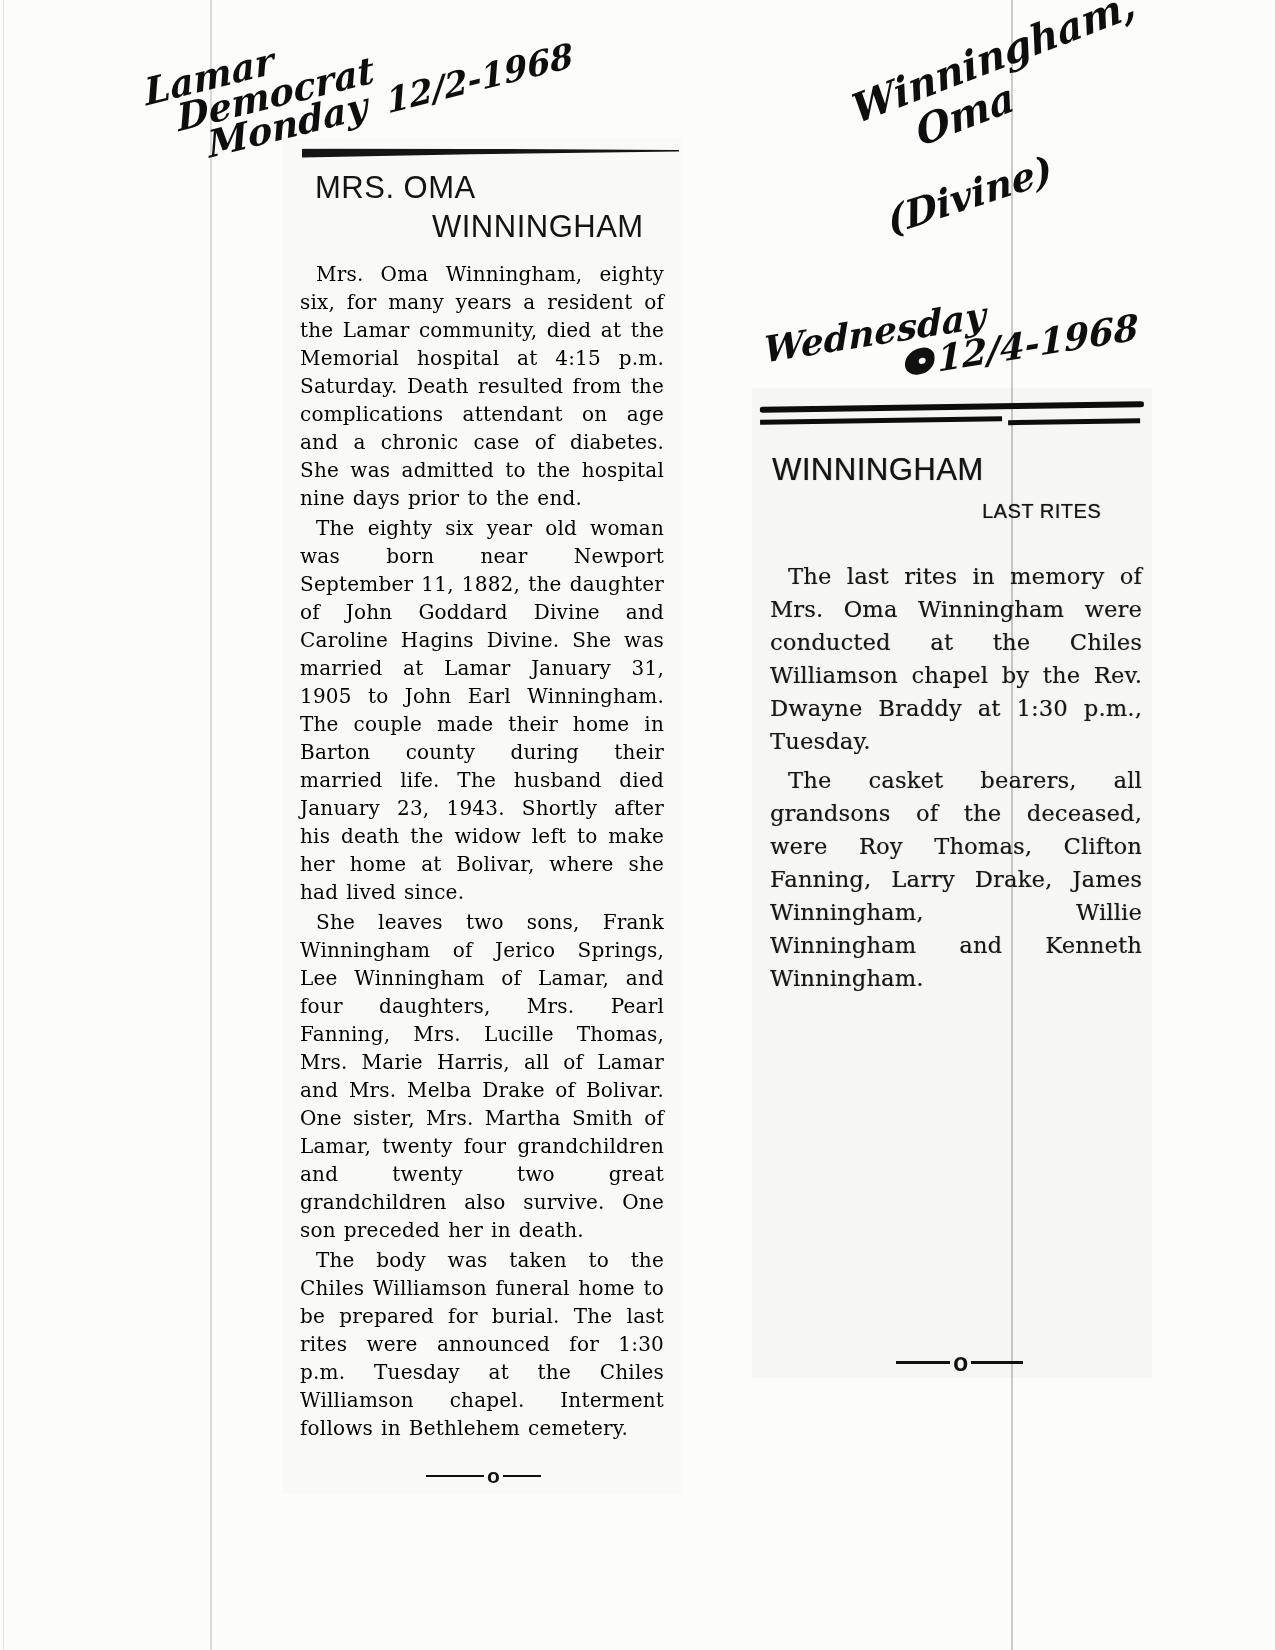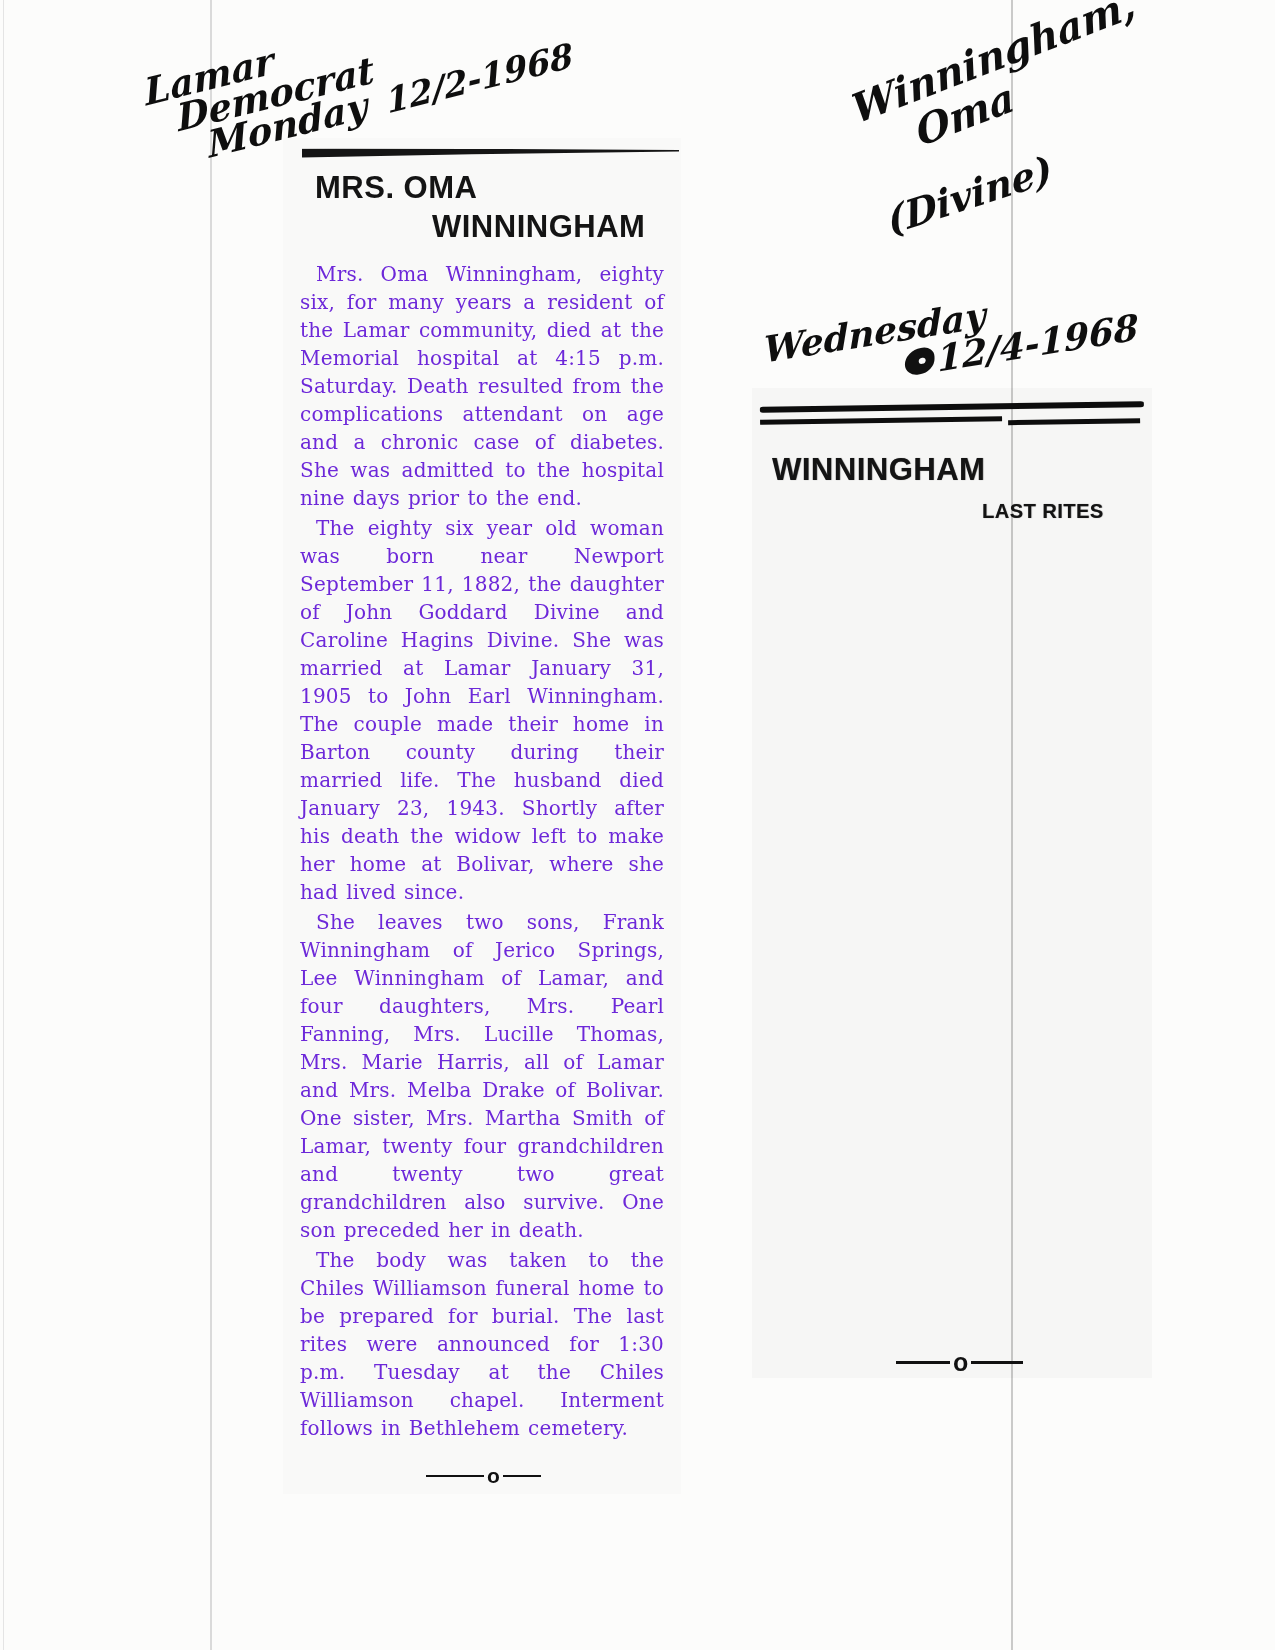--- a/index.html
+++ b/index.html
@@ -54,33 +54,33 @@
   .rule-right { position:absolute; left:760px; top:404px; width:384px; transform:rotate(-0.8deg); }
   .rule-right .bar-top { height:6px; background:#0d0d0d; border-radius:3px/2px; }
   .rule-right .bar-bottom { display:flex; margin-top:7px; }
   .rule-right .seg { height:5px; background:#0d0d0d; display:inline-block; }
   .rule-right .seg-a { width:242px; }
   .rule-right .seg-b { width:132px; margin-left:6px; margin-top:4px; }
 
   
   .headline {
     position:absolute; font-family:"Liberation Sans", sans-serif;
-    font-weight:bold; color:#141414; letter-spacing:0.5px; white-space:nowrap;text-align:center;
+    font-weight:normal; color:#141414; letter-spacing:0.5px; white-space:nowrap;text-align:center;
   }
   .hl-left-1  { left:315px; top:170px;  font-size:31px; }
   .hl-left-2  { left:432px; top:209px;  font-size:31px; }
   .hl-right-1 { left:772px; top:452px;  font-size:31px; text-shadow:0.4px 0.4px 0.8px rgba(10,10,10,0.6); }
   .hl-right-2 { left:982px; top:500px;  font-size:20px; text-shadow:0.4px 0.4px 0.8px rgba(10,10,10,0.6); }
 
   
   .article-body { position:absolute; text-align:justify; }
   .article-body p { margin:0; }
   .body-left {
     left:300px; top:260px; width:364px;
-    font-size:20px; line-height:28px; color:#6d28d9;
+    font-size:20px; line-height:28px; color:#000000;
     letter-spacing:0.2px; word-spacing:1.5px;
   }
   .body-left p { margin-bottom:2px; text-indent:16px; }
   .body-right {
     left:770px; top:560px; width:372px;
     font-size:22.5px; line-height:33px; color:#161616;
     letter-spacing:0.2px; word-spacing:2px;
     text-shadow:0.4px 0.4px 0.7px rgba(20,20,20,0.45);
   }
   .body-right p { margin-bottom:6px; text-indent:18px; }
@@ -153,20 +153,22 @@
     <div class="bar-top"></div>
     <div class="bar-bottom">
       <span class="seg seg-a"></span>
       <span class="seg seg-b"></span>
     </div>
   </div>
   <div class="headline hl-right-1">WINNINGHAM</div>
   <div class="headline hl-right-2">LAST RITES</div>
 
   <div class="article-body body-right">
+    <p>The last rites in memory of Mrs. Oma Winningham were conducted at the Chiles Williamson chapel by the Rev. Dwayne Braddy at 1:30 p.m., Tuesday.</p>
+    <p>The casket bearers, all grandsons of the deceased, were Roy Thomas, Clifton Fanning, Larry Drake, James Winningham, Willie Winningham and Kenneth Winningham.</p>
   </div>
 
   <div class="divider divider-right">
     <span class="dash dash-l"></span>
     <span class="o">o</span>
     <span class="dash dash-r"></span>
   </div>
 
 </div>
 

